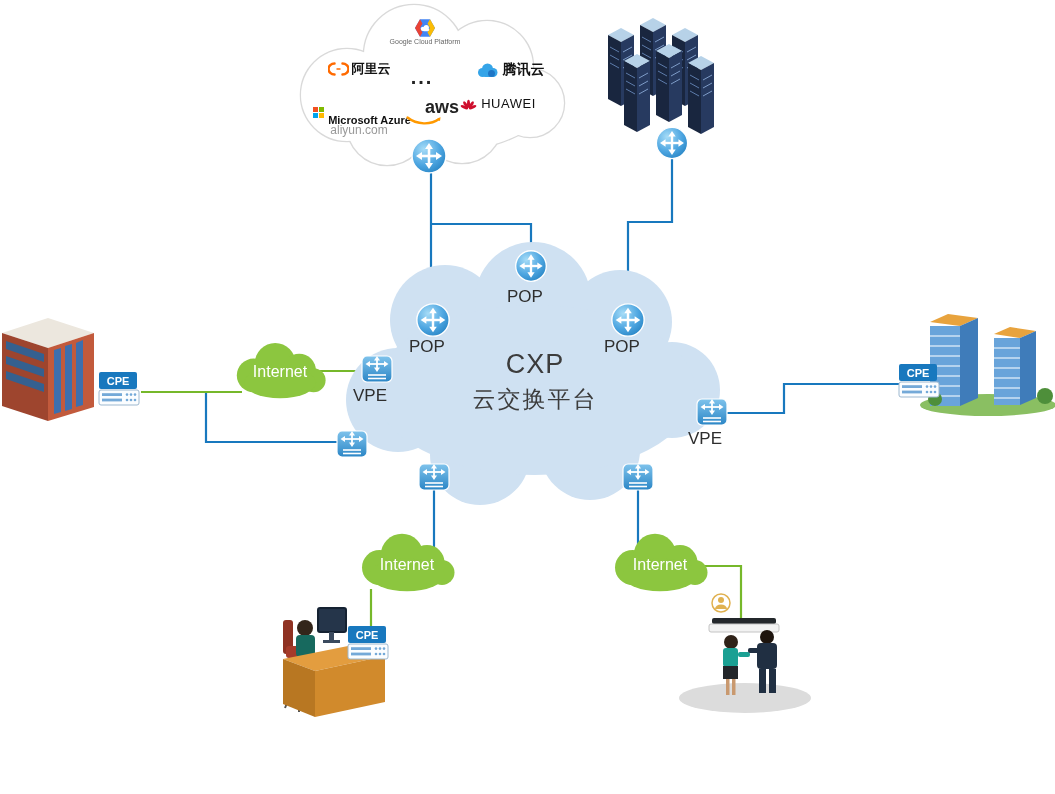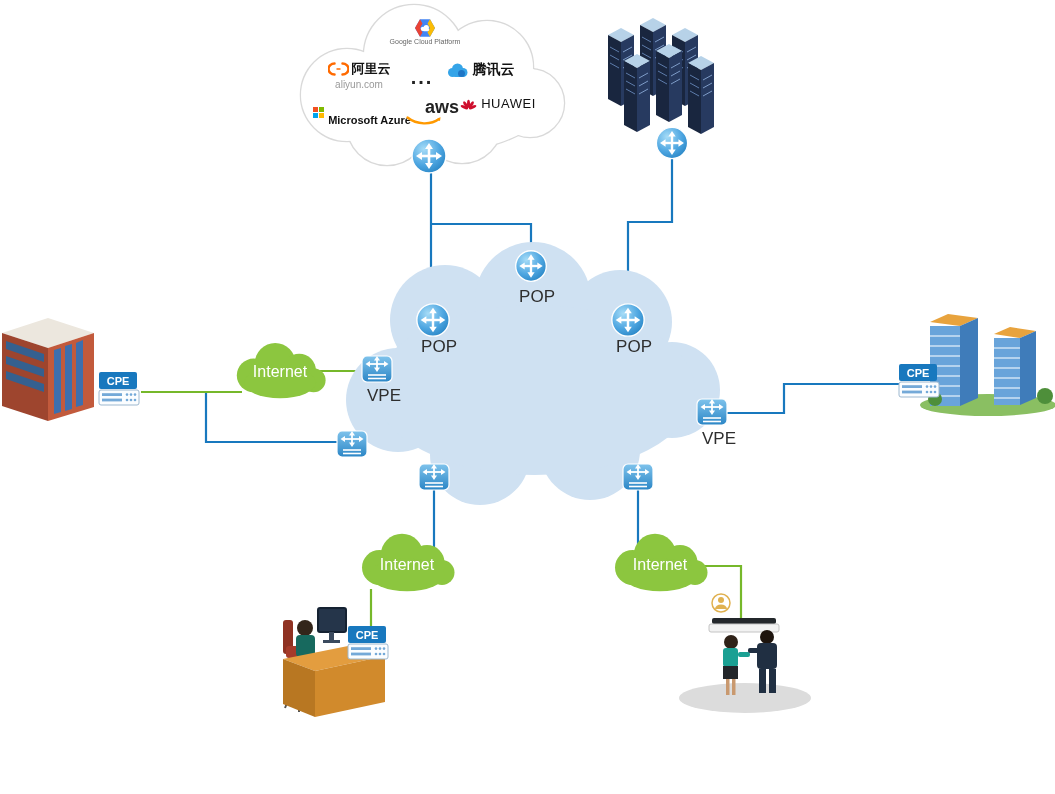--- a/index.html
+++ b/index.html
@@ -1,36 +1,36 @@
 <!DOCTYPE html>
 <html><head>
 <meta charset="utf-8">
 <style>
   * { margin:0; padding:0; box-sizing:border-box; }
   html,body { background:#ffffff; font-family:"Liberation Sans", sans-serif; }
   .stage { position:relative; width:1055px; height:794px; background:#ffffff; overflow:hidden; }
   .art { position:absolute; left:0; top:0; }
 
   .lbl { position:absolute; }
-  .node-label { width:48px; text-align:right; font-size:17px; color:#2e2e2e; }
+  .node-label { width:48px; text-align:left; font-size:17px; color:#2e2e2e; }
   .internet-label { width:72px; text-align:center; font-size:16px; color:#ffffff; }
   .cxp-main { text-align:center; font-size:27px; color:#3c3c3c; letter-spacing:1px; }
   .cxp-sub  { text-align:center; font-size:23px; color:#3c3c3c; letter-spacing:2px; }
   .dots { font-size:20px; font-weight:bold; color:#222; text-align:center; letter-spacing:2px; }
 
   .cpe-tag { position:absolute; width:38px; height:17px; background:#1878BE; color:#fff;
              font-size:11px; font-weight:bold; display:flex; align-items:center;
              justify-content:center; border-radius:2px; }
 
   .logo { position:absolute; display:flex; align-items:center; justify-content:center; }
   .logo.col { flex-direction:column; gap:1px; }
   .logo.row { flex-direction:row; gap:4px; }
   .lg-tiny { font-size:7px; color:#666; white-space:nowrap; }
   .lg-cn { font-size:13px; font-weight:bold; color:#111; white-space:nowrap; }
-  .lg-domain { font-size:10px; color:#999; }
+  .lg-domain { font-size:12px; color:#999;margin-top:44px; }
   .lg-bold { font-size:13px; font-weight:normal; color:#111; letter-spacing:0.5px; }
   .lg-bold-sm { font-size:11px; font-weight:bold; color:#111; white-space:nowrap;margin-top:15px; }
   .aws-text { font-size:18px; font-weight:bold; color:#222; line-height:15px;padding-left:36px; }
   .ms-squares { display:grid; grid-template-columns:5px 5px; gap:1px; }
   .ms-squares i { display:block; width:5px; height:5px; }
 </style>
 </head>
 <body>
 
 <div class="stage">
@@ -276,21 +276,21 @@
         <path d="M29,3 A12,11 0 0 1 29,25" stroke="#FF6A00" stroke-width="5" fill="none" stroke-linecap="round"></path>
         <rect x="17" y="12.5" width="8" height="3" fill="#FF6A00"></rect>
       </svg>
       <span class="lg-cn">阿里云</span>
     </div>
     <span class="lg-domain">aliyun.com</span>
   </div>
 
   <div class="lbl dots" style="left:402px; top:66px; width:40px;">...</div>
 
-  <div class="logo row" style="left:438px; top:61px; width:84px;">
+  <div class="logo row" style="left:468px; top:61px; width:84px;">
     <svg width="23" height="15" viewBox="0 0 46 30">
       <g fill="#35A4E8">
           <circle cx="13" cy="19" r="9"></circle>
           <circle cx="23" cy="12" r="11"></circle>
           <circle cx="34" cy="19" r="9"></circle>
           <rect x="13" y="16" width="21" height="12" rx="6"></rect>
         </g>
       <circle cx="31" cy="21" r="7" fill="#1B6FBF" opacity="0.85"></circle>
     </svg>
     <span class="lg-cn" style="font-size:14px;">腾讯云</span>
@@ -320,20 +320,22 @@
         <ellipse rx="3" ry="8" transform="rotate(-66) translate(0,-9)"></ellipse>
         <ellipse rx="3" ry="8" transform="rotate(-33) translate(0,-10)"></ellipse>
         <ellipse rx="3" ry="8" transform="translate(0,-10.5)"></ellipse>
         <ellipse rx="3" ry="8" transform="rotate(33) translate(0,-10)"></ellipse>
         <ellipse rx="3" ry="8" transform="rotate(66) translate(0,-9)"></ellipse>
       </g>
     </svg>
     <span class="lg-bold">HUAWEI</span>
   </div>
 
+  <div class="lbl cxp-main" style="left:435px; top:349px; width:200px;">CXP</div>
+  <div class="lbl cxp-sub" style="left:435px; top:384px; width:200px;">云交换平台</div>
 
   <div class="lbl node-label" style="left:409px; top:337px;">POP</div>
   <div class="lbl node-label" style="left:507px; top:287px;">POP</div>
   <div class="lbl node-label" style="left:604px; top:337px;">POP</div>
   <div class="lbl node-label" style="left:353px; top:386px;">VPE</div>
   <div class="lbl node-label" style="left:688px; top:429px;">VPE</div>
 
   <div class="lbl internet-label" style="left:244px; top:363px;">Internet</div>
   <div class="lbl internet-label" style="left:371px; top:556px;">Internet</div>
   <div class="lbl internet-label" style="left:624px; top:556px;">Internet</div>

